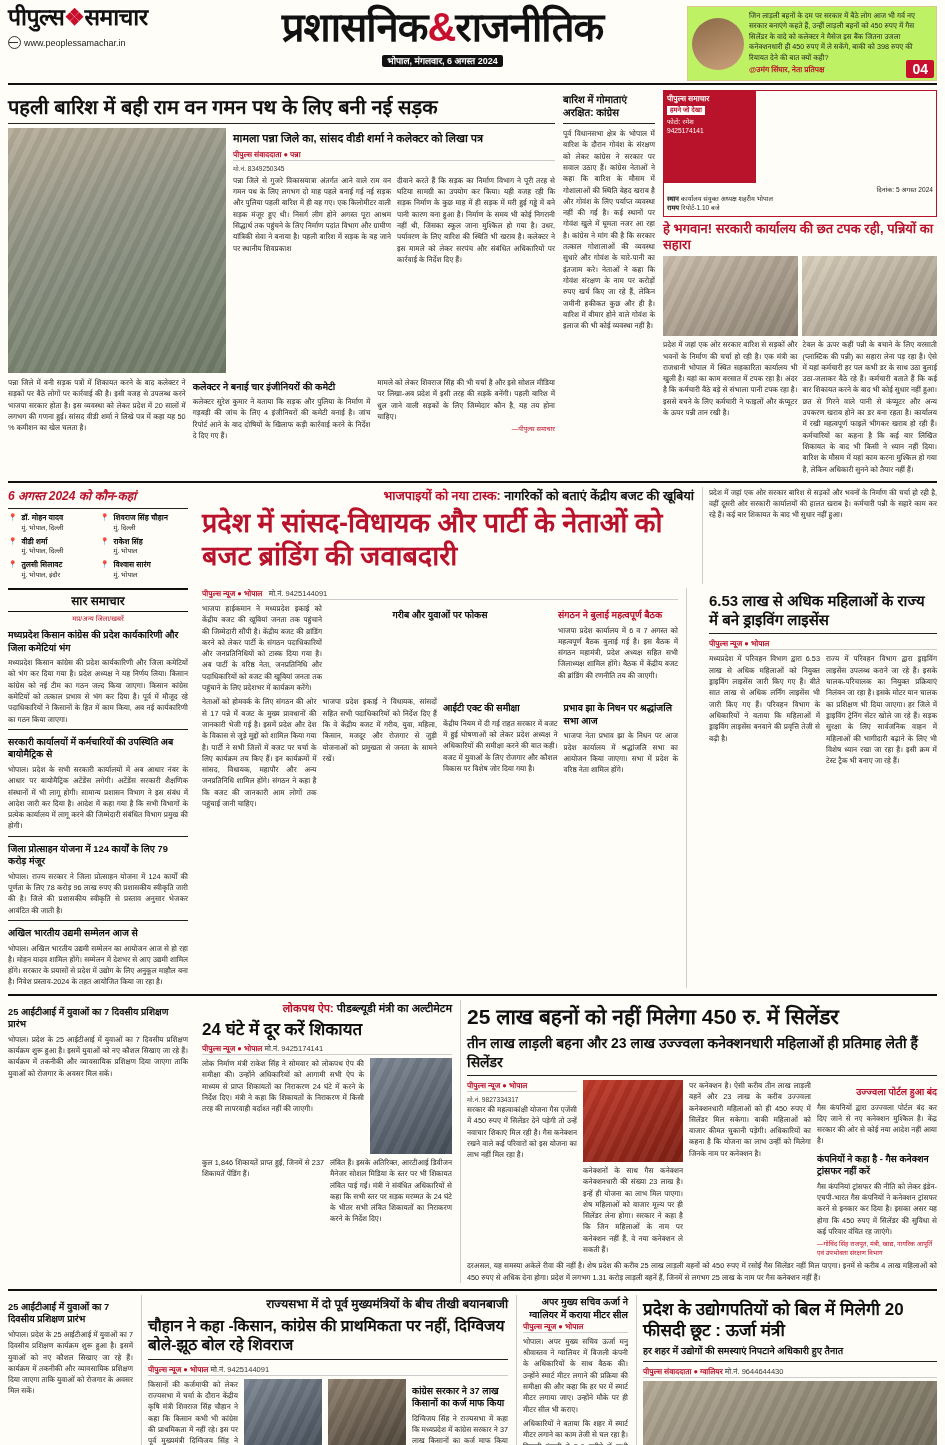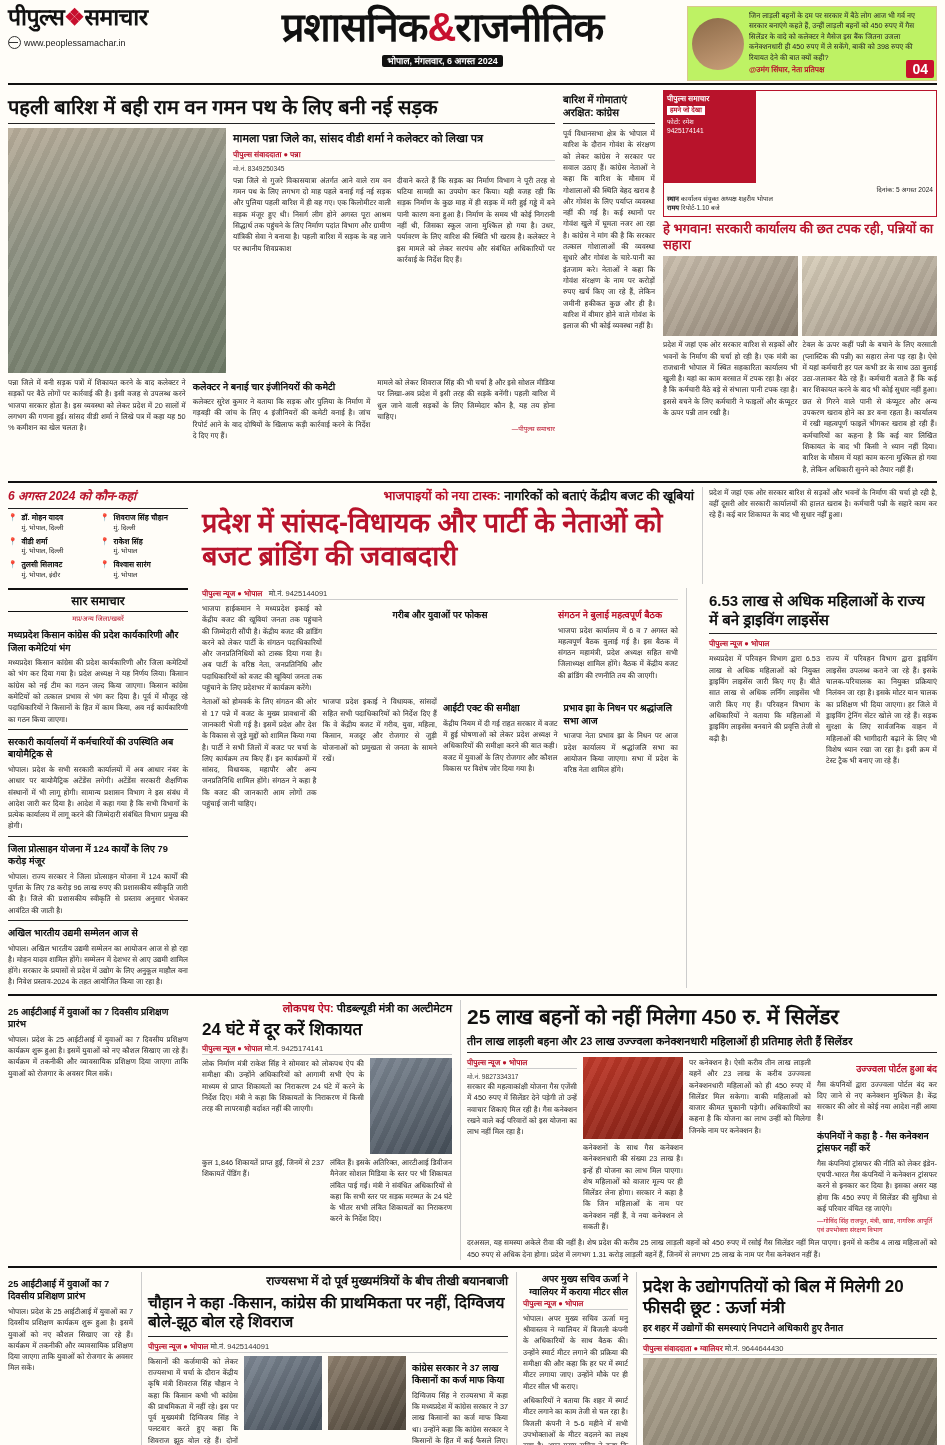--- a/index.html
+++ b/index.html
@@ -286,21 +286,21 @@
         </div>
       </div>
       <div class="cols" style="gap:6px;margin-top:3px;">
         <div class="col body">कुल 1,846 शिकायतें प्राप्त हुईं, जिनमें से 237 शिकायतें पेंडिंग हैं।</div>
         <div class="col body">लंबित हैं। इसके अतिरिक्त, आरटीआई डिवीजन मैनेजर सोशल मिडिया के स्तर पर भी शिकायत लंबित पाई गईं। मंत्री ने संबंधित अधिकारियों से कहा कि सभी स्तर पर सड़क मरम्मत के 24 घंटे के भीतर सभी लंबित शिकायतों का निराकरण करने के निर्देश दिए।</div>
       </div>
     </div>
 
     <div style="flex:1;padding-left:6px;border-left:1px solid #ccc;">
       <div class="subhead" style="font-size:21px;">25 लाख बहनों को नहीं मिलेगा 450 रु. में सिलेंडर</div>
-      <div style="font-size:11px;font-weight:bold;">तीन लाख लाड़ली बहना और 23 लाख उज्ज्वला कनेक्शनधारी महिलाओं ही प्रतिमाह लेती हैं सिलेंडर</div>
+      <div style="font-size:14px;font-weight:bold;">तीन लाख लाड़ली बहना और 23 लाख उज्ज्वला कनेक्शनधारी महिलाओं ही प्रतिमाह लेती हैं सिलेंडर</div>
       <div class="rule"></div>
       <div class="cols" style="gap:6px;">
         <div style="flex:0 0 110px;">
           <div class="byline"><span>पीपुल्स न्यूज ● भोपाल</span></div>
           <div style="font-size:6.6px;color:#333;">मो.नं. 9827334317</div>
           <div class="body">सरकार की महत्वाकांक्षी योजना गैस एजेंसी में 450 रुपए में सिलेंडर देने पड़ेगी तो उन्हें नवाचार शिकाएं मिल रही है। गैस कनेक्शन रखने वाले कई परिवारों को इस योजना का लाभ नहीं मिल रहा है।</div>
         </div>
         <div style="flex:0 0 100px;">
           <div class="photo cyl" style="height:82px;"></div>
           <div class="body" style="margin-top:3px;">कनेक्शनों के साथ गैस कनेक्शन कनेक्शनधारी की संख्या 23 लाख है। इन्हें ही योजना का लाभ मिल पाएगा। शेष महिलाओं को बाजार मूल्य पर ही सिलेंडर लेना होगा। सरकार ने कहा है कि जिन महिलाओं के नाम पर कनेक्शन नहीं हैं, वे नया कनेक्शन ले सकती हैं।</div>

